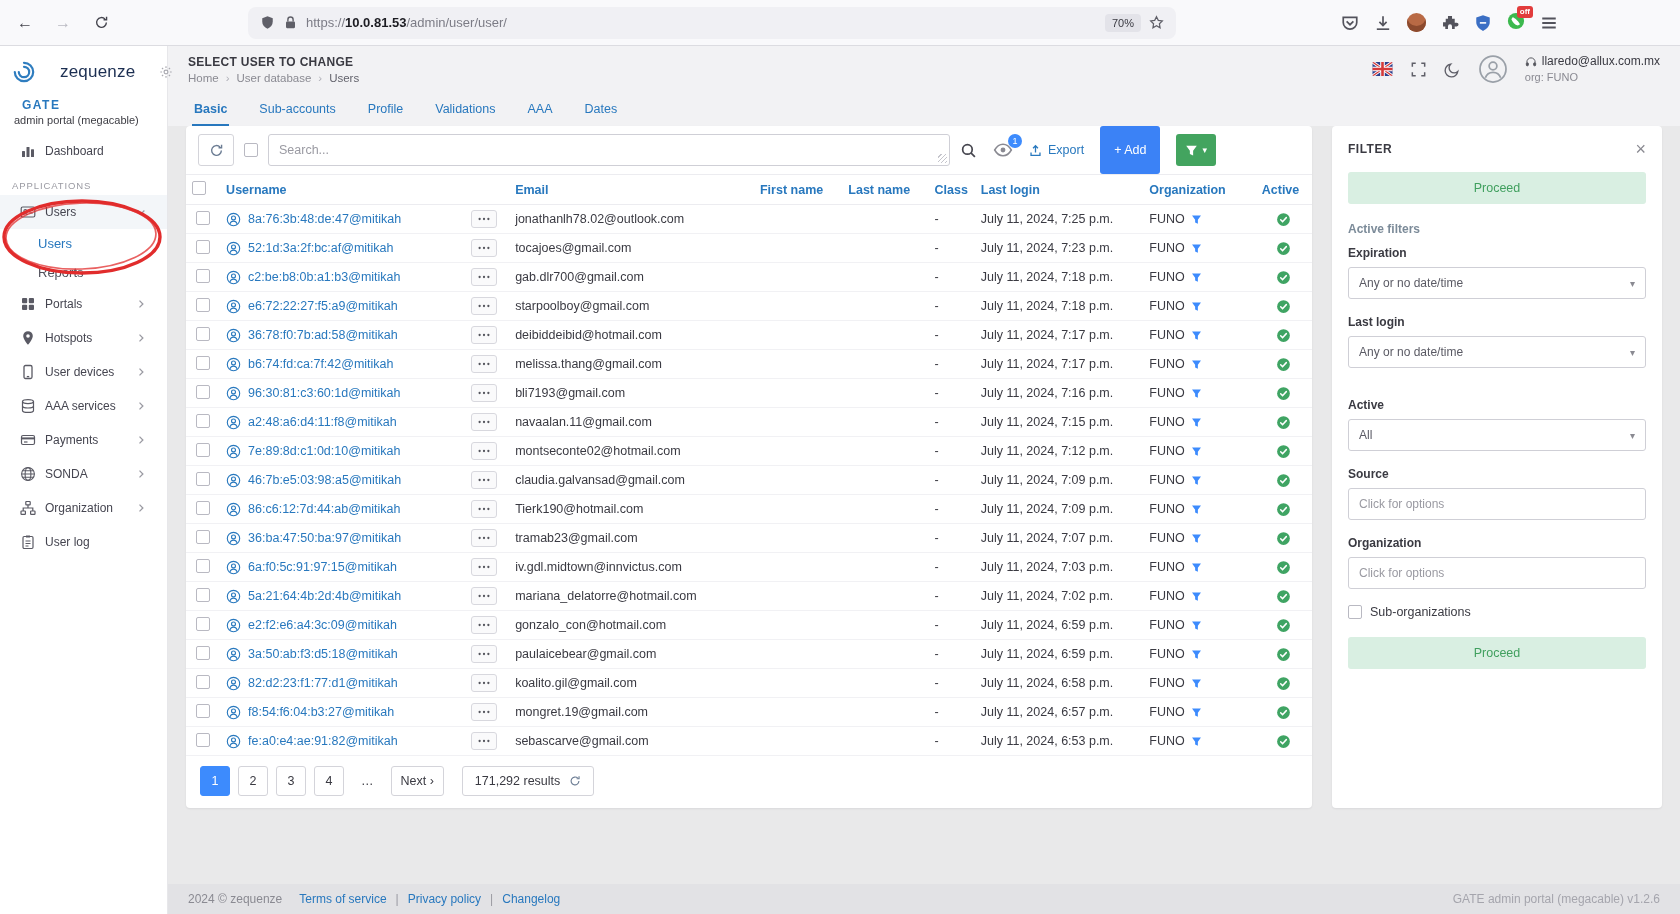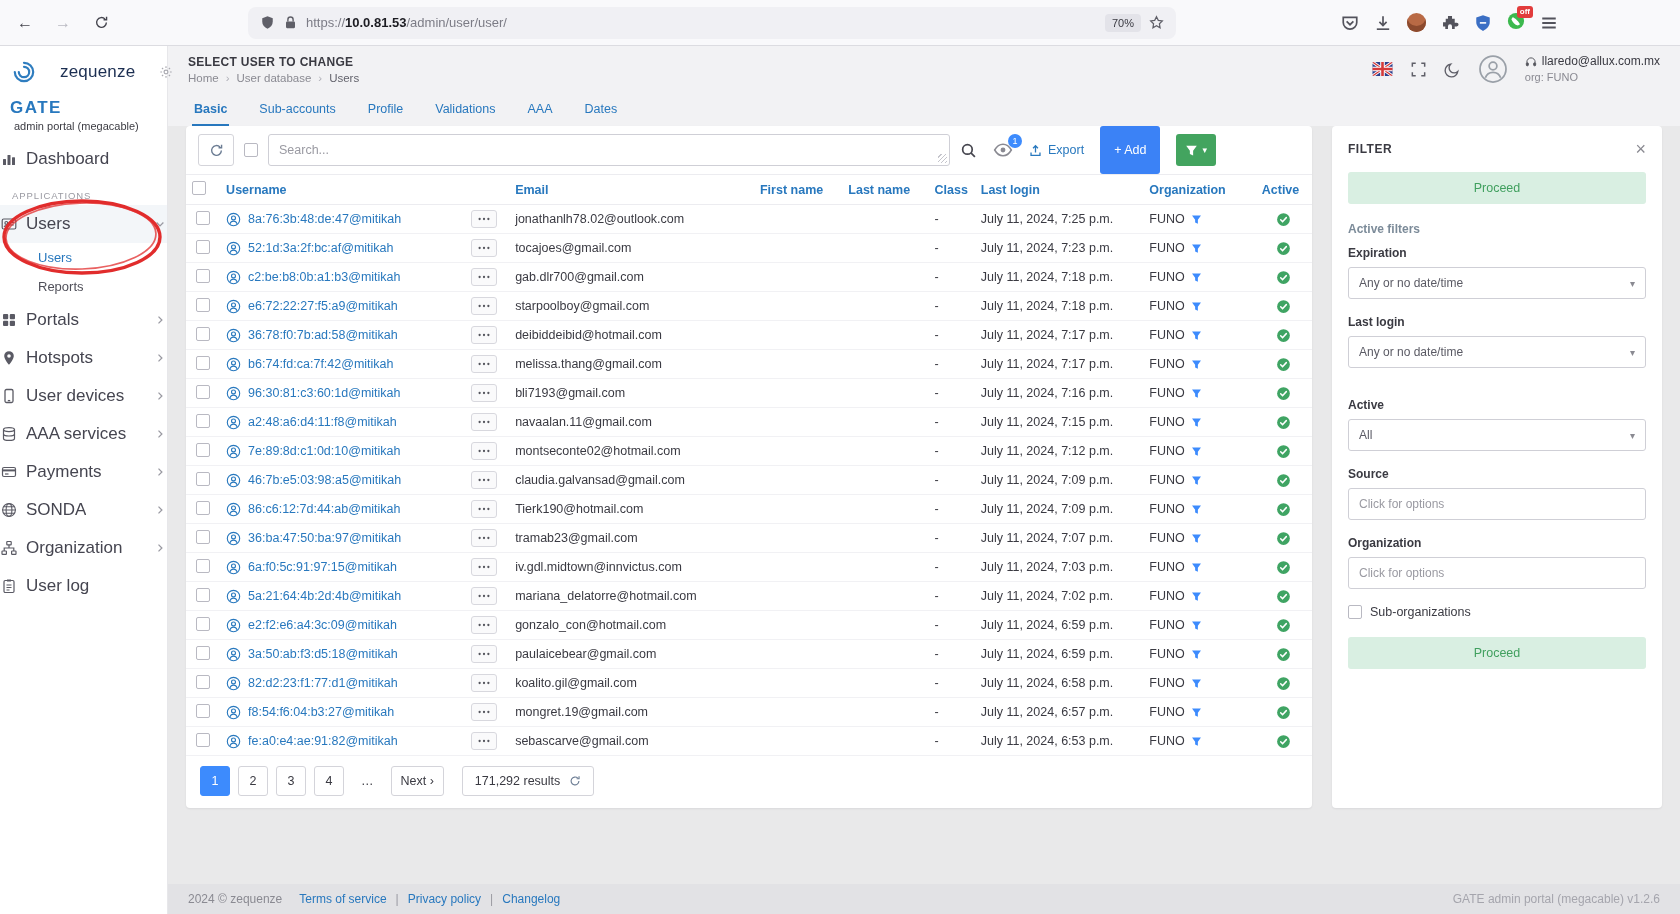--- a/index.html
+++ b/index.html
@@ -30,23 +30,23 @@
 
   
   .app{display:flex;height:868px}
 
   
   .sidebar{width:168px;background:#fff;border-right:1px solid #e7e7ea;flex-shrink:0;position:relative;padding-top:14px}
   .logo-row{display:flex;align-items:center;gap:24px;padding:0 12px}
   .logo-ic{width:24px;height:24px}
   .logo-text{font-size:17px;color:#1c2f52;letter-spacing:.2px}
   .gear{width:14px;height:14px;color:#a9a9b0;margin-left:auto;cursor:pointer}
-  .app-name{color:#2878be;font-weight:bold;font-size:17px;letter-spacing:1.5px;padding:14px 10px 2px}
+  .app-name{color:#2878be;font-weight:bold;font-size:12px;letter-spacing:1.5px;padding:14px 22px 2px}
   .app-sub{font-size:11px;color:#3c3c43;padding:0 14px 8px}
-  .nav-item{display:flex;align-items:center;gap:9px;padding:9px 1px;font-size:17px;color:#454550;cursor:pointer}
+  .nav-item{display:flex;align-items:center;gap:9px;padding:9px 20px;font-size:12px;color:#454550;cursor:pointer}
   .nav-item .icon{width:16px;height:16px;color:#5a5a64}
   .nav-item .chev{width:12px;height:12px;margin-left:auto;color:#9a9aa2}
   .nav-active{background:#f3f6f9}
   .nav-label{white-space:nowrap;overflow:hidden;text-overflow:ellipsis}
   .section-label{font-size:9.5px;color:#9a9aa2;letter-spacing:.9px;padding:12px 12px 4px}
   .nav-sub{padding:7px 12px 7px 38px;font-size:13px;color:#50505a;cursor:pointer}
   .sub-active{color:#2878be}
   .annotation{position:absolute;left:0;top:150px;width:164px;height:82px;pointer-events:none;z-index:5}
 
   

